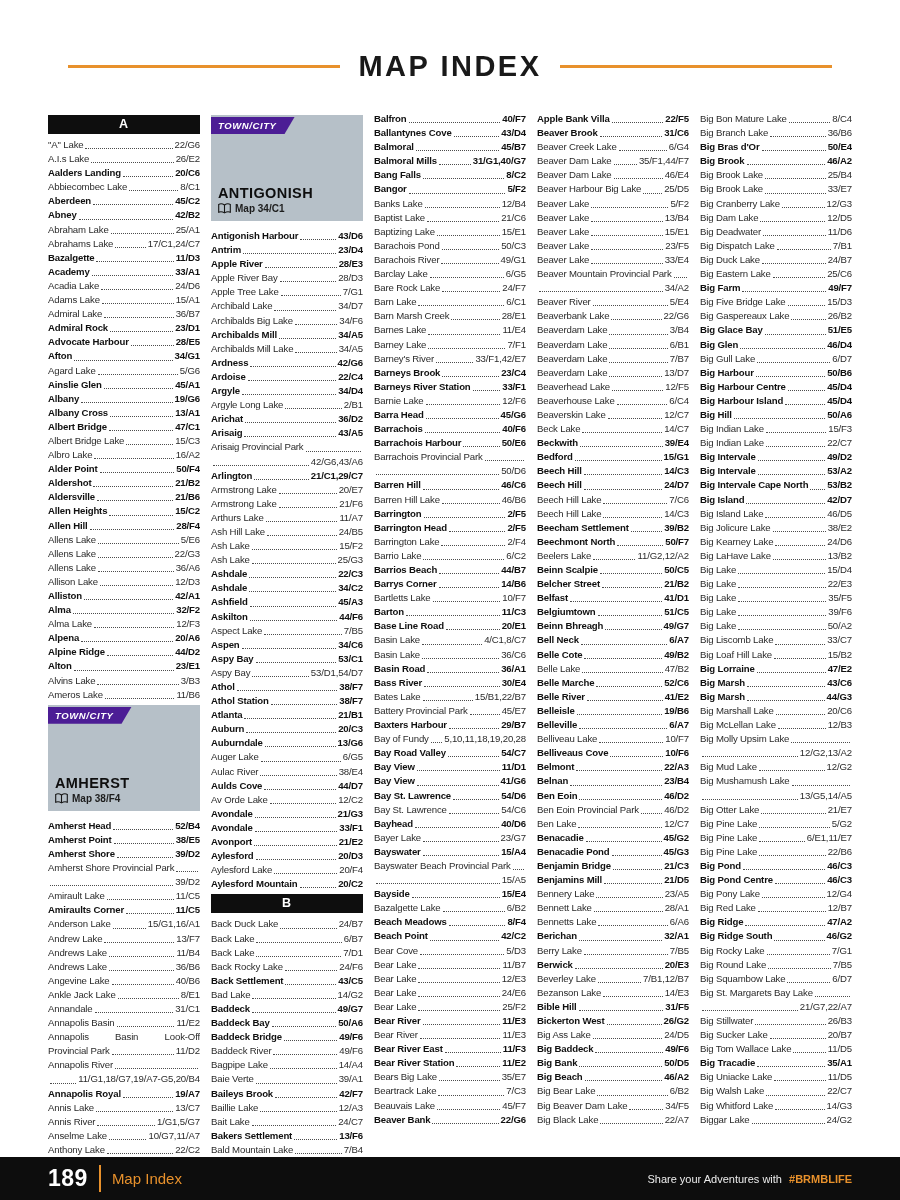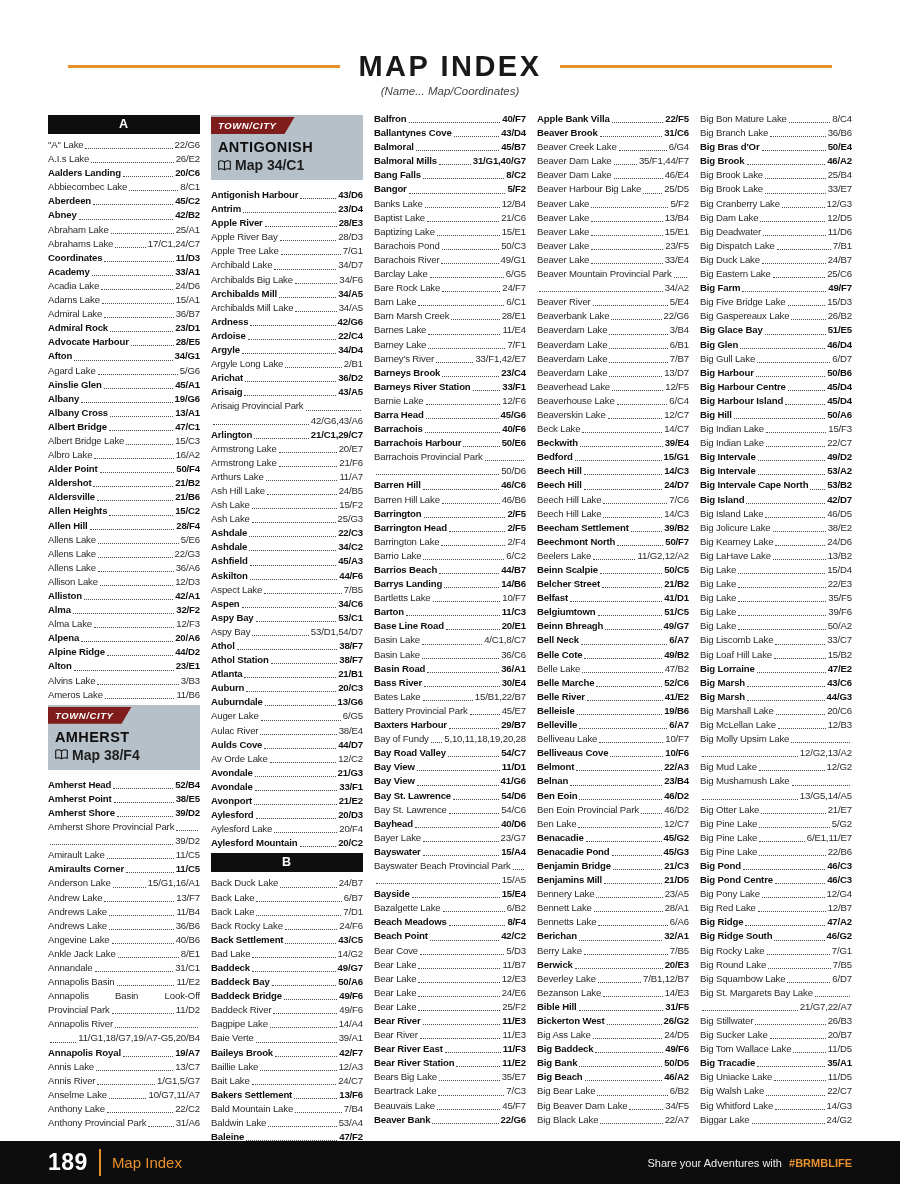--- a/index.html
+++ b/index.html
@@ -18,46 +18,45 @@
          color:#2b2b2b;letter-spacing:-0.15px;overflow:hidden;}
   .entry .n,.entry .c{white-space:nowrap;}
   .bold{font-weight:700;color:#101010;}
   .dots{flex:1;min-width:4px;border-bottom:1px dotted #4c4c4c;margin:0 2px 3px 2px;}
   .wline{display:flex;align-items:flex-end;line-height:14.1px;font-size:9.6px;
          color:#2b2b2b;letter-spacing:-0.15px;overflow:hidden;text-align:right;}
   .just{display:block;text-align:justify;text-align-last:justify;}
   .letterbar{background:#0e0e0e;color:#fff;font-weight:700;font-size:12.5px;
              text-align:center;letter-spacing:1px;padding:2px 0 3px;margin:3px 0 4px;}
   .town{background:#B6C0C8;margin:3px 0 8px;padding-bottom:7px;}
-  .badge{display:inline-block;background:#7f1d1d;color:#fff;font-style:italic;font-weight:700;
+  .badge{display:inline-block;background:#4c1d95;color:#fff;font-style:italic;font-weight:700;
          font-size:9.5px;letter-spacing:0.6px;padding:3px 18px 3px 7px;
          clip-path:polygon(0 0,100% 0,calc(100% - 10px) 100%,0 100%);}
-  .town-name{font-size:14.5px;font-weight:800;letter-spacing:0.4px;color:#0e0e0e;padding:5px 7px 2px;}
-  .town-map{display:flex;align-items:center;gap:4px;font-size:14px;font-weight:600;color:#1d1d1d;padding:0 7px;}
+  .town-name{font-size:14.5px;font-weight:800;letter-spacing:0.4px;color:#0e0e0e;padding:5px 7px 2px;margin-top:46px;}
+  .town-map{display:flex;align-items:flex-start;gap:4px;font-size:10px;font-weight:600;color:#1d1d1d;padding:0 7px;}
   .town-map svg{flex:0 0 auto;}
   
-  .footer{position:absolute;left:0;bottom:16px;width:900px;height:43px;background:#0d0d0d;
+  .footer{position:absolute;left:0;bottom:0;width:900px;height:43px;background:#0d0d0d;
           display:flex;align-items:center;}
   .pagenum{color:#fff;font-size:23px;font-weight:800;margin-left:48px;letter-spacing:0.5px;}
   .fdiv{width:2px;height:27px;background:#E8912C;margin:0 11px;}
   .fsection{color:#E8912C;font-size:15px;font-weight:400;}
   .ftag{margin-left:auto;margin-right:48px;color:#ececec;font-size:11px;padding-left:22px;}
   .ftag .tagtxt{color:#ececec;}
   .ftag .hash{color:#E8912C;font-weight:800;margin-left:4px;}
 </style>
 </head>
 <body>
 
 <div class="hdr">
   <div class="title-row">
     <div class="rule"></div>
     <div class="ptitle">MAP INDEX</div>
     <div class="rule"></div>
   </div>
-  <div class="subtitle">(Name... Map/Coordinates)</div>
 </div>
 
 <div class="cols">
   <div class="col">
       <div class="letterbar"><span>A</span></div>
       <div class="entry">
         <span class="n">"A" Lake</span>
         <span class="dots"></span>
         <span class="c">22/G6</span>
       </div>
@@ -90,21 +89,21 @@
         <span class="n">Abraham Lake</span>
         <span class="dots"></span>
         <span class="c">25/A1</span>
       </div>
       <div class="entry">
         <span class="n">Abrahams Lake</span>
         <span class="dots"></span>
         <span class="c">17/C1,24/C7</span>
       </div>
       <div class="entry bold">
-        <span class="n">Coordinates</span>
+        <span class="n">Bazalgette</span>
         <span class="dots"></span>
         <span class="c">11/D3</span>
       </div>
       <div class="entry bold">
         <span class="n">Academy</span>
         <span class="dots"></span>
         <span class="c">33/A1</span>
       </div>
       <div class="entry">
         <span class="n">Acadia Lake</span>
@@ -887,21 +886,21 @@
         <span class="n">Barrio Lake</span>
         <span class="dots"></span>
         <span class="c">6/C2</span>
       </div>
       <div class="entry bold">
         <span class="n">Barrios Beach</span>
         <span class="dots"></span>
         <span class="c">44/B7</span>
       </div>
       <div class="entry bold">
-        <span class="n">Barrys Landing</span>
+        <span class="n">Barrys Corner</span>
         <span class="dots"></span>
         <span class="c">14/B6</span>
       </div>
       <div class="entry">
         <span class="n">Bartletts Lake</span>
         <span class="dots"></span>
         <span class="c">10/F7</span>
       </div>
       <div class="entry bold">
         <span class="n">Barton</span>

